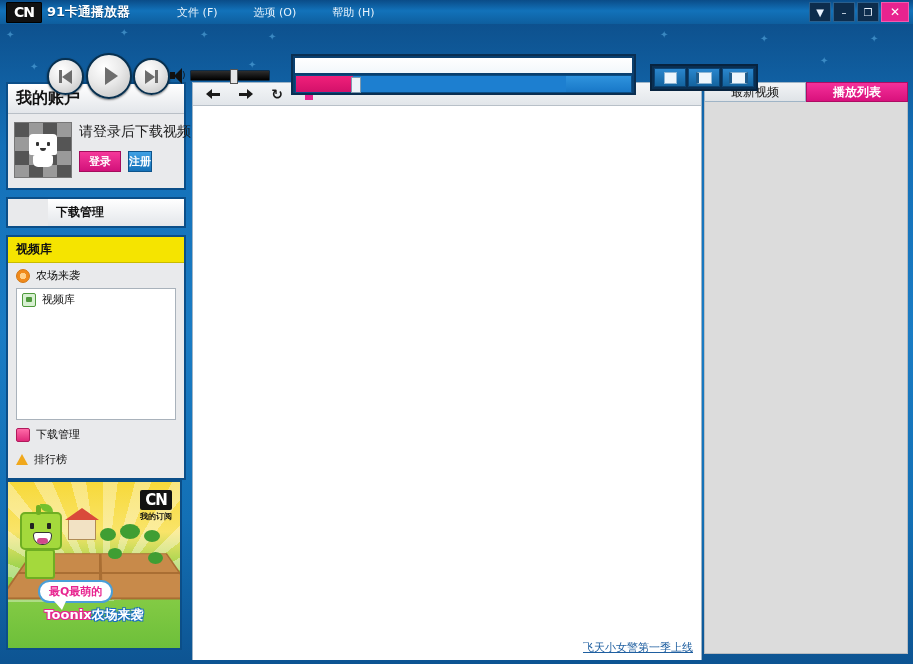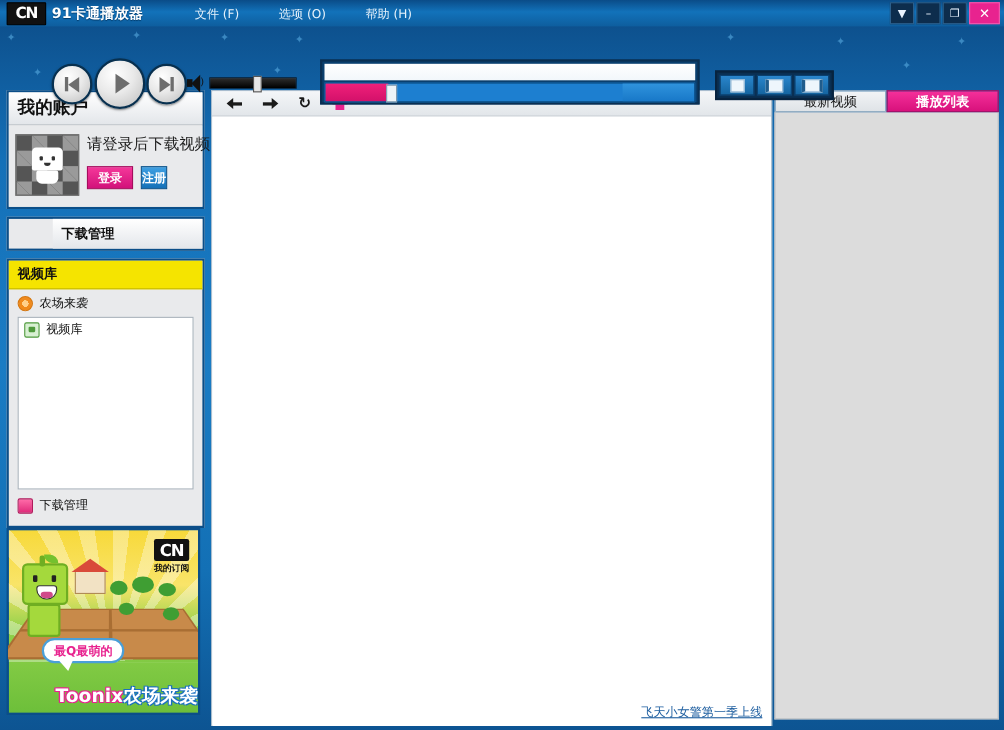--- a/index.html
+++ b/index.html
@@ -167,22 +167,22 @@
              border:1px solid #333;border-radius:3px 3px 9px 9px;overflow:hidden;}
   .bnc-tongue{position:absolute;left:3px;top:5px;width:11px;height:6px;background:#d04a8a;border-radius:4px;}
   .bnc-body{width:26px;height:26px;background:#a4d93c;border:2px solid #6fae22;margin-left:5px;
             border-radius:3px;margin-top:-1px;}
   .bn-bubble{position:absolute;left:30px;bottom:45px;background:#fff;border:2px solid #4a9fd8;
              border-radius:13px;padding:2px 9px;font-size:11px;font-weight:bold;color:#e8238f;
              white-space:nowrap;}
   .bn-bubble:after{content:"";position:absolute;left:14px;bottom:-9px;width:0;height:0;
                    border-left:8px solid transparent;border-right:4px solid transparent;
                    border-top:9px solid #fff;}
-  .bn-title{position:absolute;left:0;bottom:4px;width:100%;text-align:right;
-            font-size:17px;font-weight:bold;white-space:nowrap;}
+  .bn-title{position:absolute;left:0;bottom:24px;width:100%;text-align:center;
+            font-size:13px;font-weight:bold;white-space:nowrap;}
   .bn-t1{color:#ffffff;text-shadow:1px 1px 0 #e8238f,-1px -1px 0 #e8238f,1px -1px 0 #e8238f,-1px 1px 0 #e8238f;}
   .bn-t2{color:#ffffff;text-shadow:1px 1px 0 #1a6fc0,-1px -1px 0 #1a6fc0,1px -1px 0 #1a6fc0,-1px 1px 0 #1a6fc0;}
 
   
   .content{position:absolute;left:192px;top:82px;width:508px;height:576px;
            background:#ffffff;border:1px solid #9fb4c6;z-index:5;}
   .navbar{height:22px;background:linear-gradient(180deg,#f4f6f8,#e2e6ea);
           border-bottom:1px solid #b8c0c8;display:flex;align-items:center;gap:16px;padding:0 12px;}
   .navico{cursor:pointer;display:flex;align-items:center;justify-content:center;width:16px;height:16px;}
   .arrow{position:relative;width:15px;height:11px;}
@@ -335,20 +335,24 @@
           <span class="ico ico-lib"></span>
           <span>视频库</span>
         </div>
       </div>
 
       <div class="lib-foot">
         <div class="lib-row">
           <span class="ico ico-free"></span>
           <span>下载管理</span>
         </div>
+        <div class="lib-row">
+          <span class="ico ico-rank"></span>
+          <span>排行榜</span>
+        </div>
       </div>
     </div>
 
     <div class="banner">
       <div class="bn-rays"></div>
       <div class="bn-field"></div>
       <div class="bn-house"></div>
       <div class="bn-bush" style="left:92px;top:46px;width:16px;height:13px;"></div>
       <div class="bn-bush" style="left:112px;top:42px;width:20px;height:15px;"></div>
       <div class="bn-bush" style="left:136px;top:48px;width:16px;height:12px;"></div>

